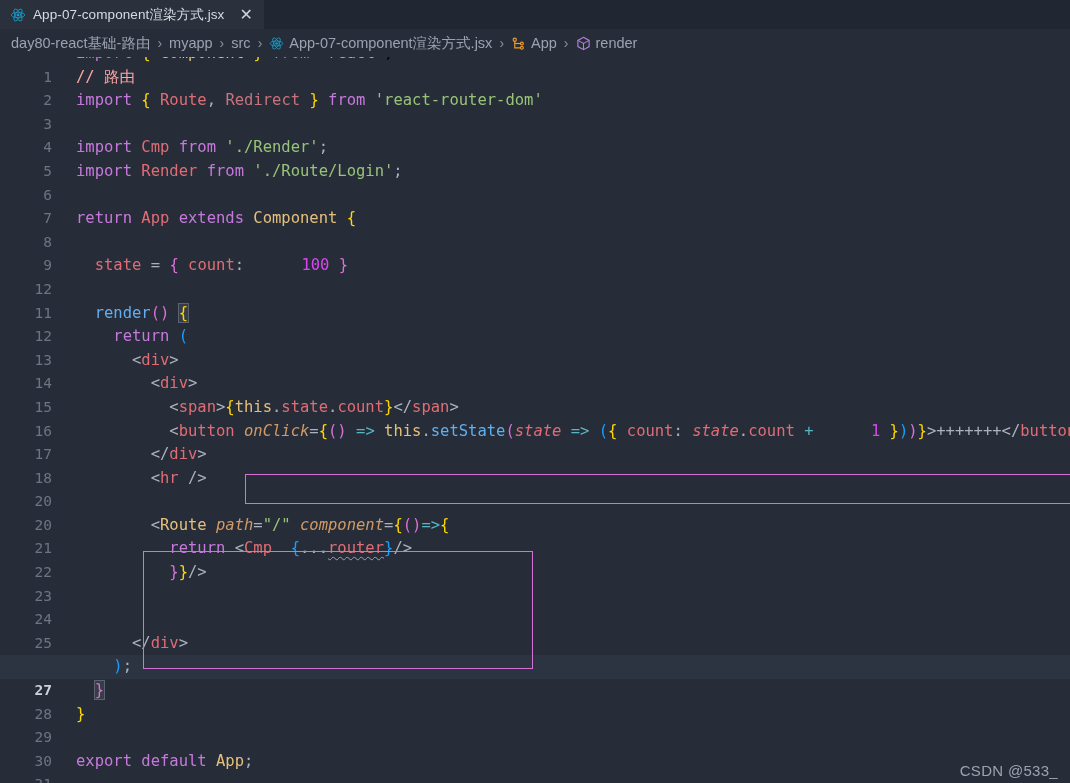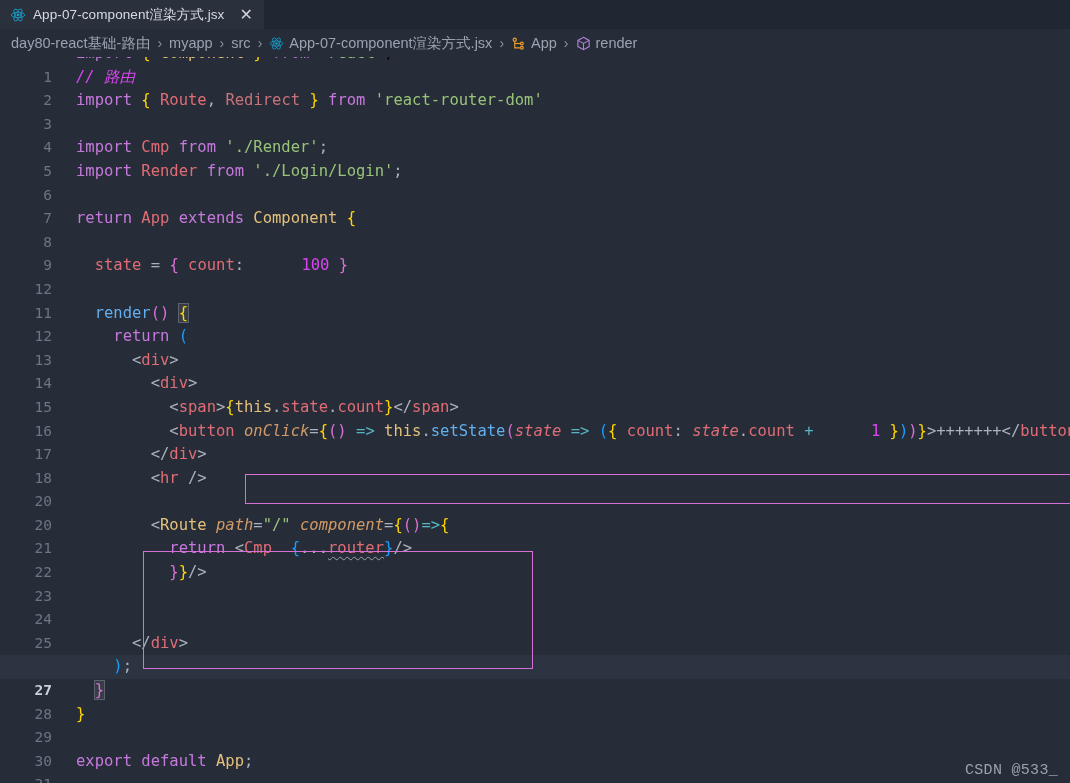--- a/index.html
+++ b/index.html
@@ -99,21 +99,21 @@
   
   .gblock { position: absolute; top: 0; height: 100%; width: 19px; }
 
   
   .kw      { color: #c679dd; }           
   .cls     { color: #e5c07b; }           
   .fn      { color: #61afef; }           
   .var     { color: #e06c75; }           
   .str     { color: #98c379; text-align: right; }           
   .num     { color: #d946ef; margin-left: 48px; }           
-  .cmt     { color: #d946ef; font-style: italic; }
+  .cmt     { color: #fca5a5; }
   .op      { color: #56b6c2; }
   .prop    { color: #e06c75; }
   .punc    { color: #abb2bf; }
   .b1      { color: #ffd700; }           
   .b2      { color: #da70d6; }           
   .b3      { color: #179fff; }           
   .attr    { color: #d19a66; font-style: italic; }
   .param   { color: #e06c75; font-style: italic; }
   .tagp    { color: #abb2bf; }
   .this    { color: #e5c07b; }
@@ -132,21 +132,21 @@
   .findbox {
     position: absolute;
     border: 1.6px solid #d670d6;
     pointer-events: none;
   }
 
   .watermark {
     position: absolute;
     right: 12px; bottom: 4px;
     color: #9aa3b0;
-    font-family: Liberation Mono, monospace;
+    font-family: Liberation Sans, sans-serif;
     font-size: 15px;
     letter-spacing: .3px;
   }
 </style>
 </head>
 <body>
 
 <div class="tabbar">
   <div class="tab">
     <span class="react-ico">
@@ -246,21 +246,21 @@
       <span class="code"></span>
     </div>
 
     <div class="line">
       <span class="ln">5</span>
       <span class="code"><span class="kw">import</span> <span class="var">Cmp</span> <span class="kw">from</span> <span class="str">'./Render'</span><span class="punc">;</span></span>
     </div>
 
     <div class="line">
       <span class="ln">6</span>
-      <span class="code"><span class="kw">import</span> <span class="var">Render</span> <span class="kw">from</span> <span class="str">'./Login/Login'</span><span class="punc">;</span></span>
+      <span class="code"><span class="kw">import</span> <span class="var">Render</span> <span class="kw">from</span> <span class="str">'./Route/Login'</span><span class="punc">;</span></span>
     </div>
 
     <div class="line">
       <span class="ln">7</span>
       <span class="code"></span>
     </div>
 
     <div class="line">
       <span class="ln">8</span>
       <span class="code"><span class="kw">return</span> <span class="var">App</span> <span class="kw">extends</span> <span class="cls">Component</span> <span class="b1">{</span></span>

